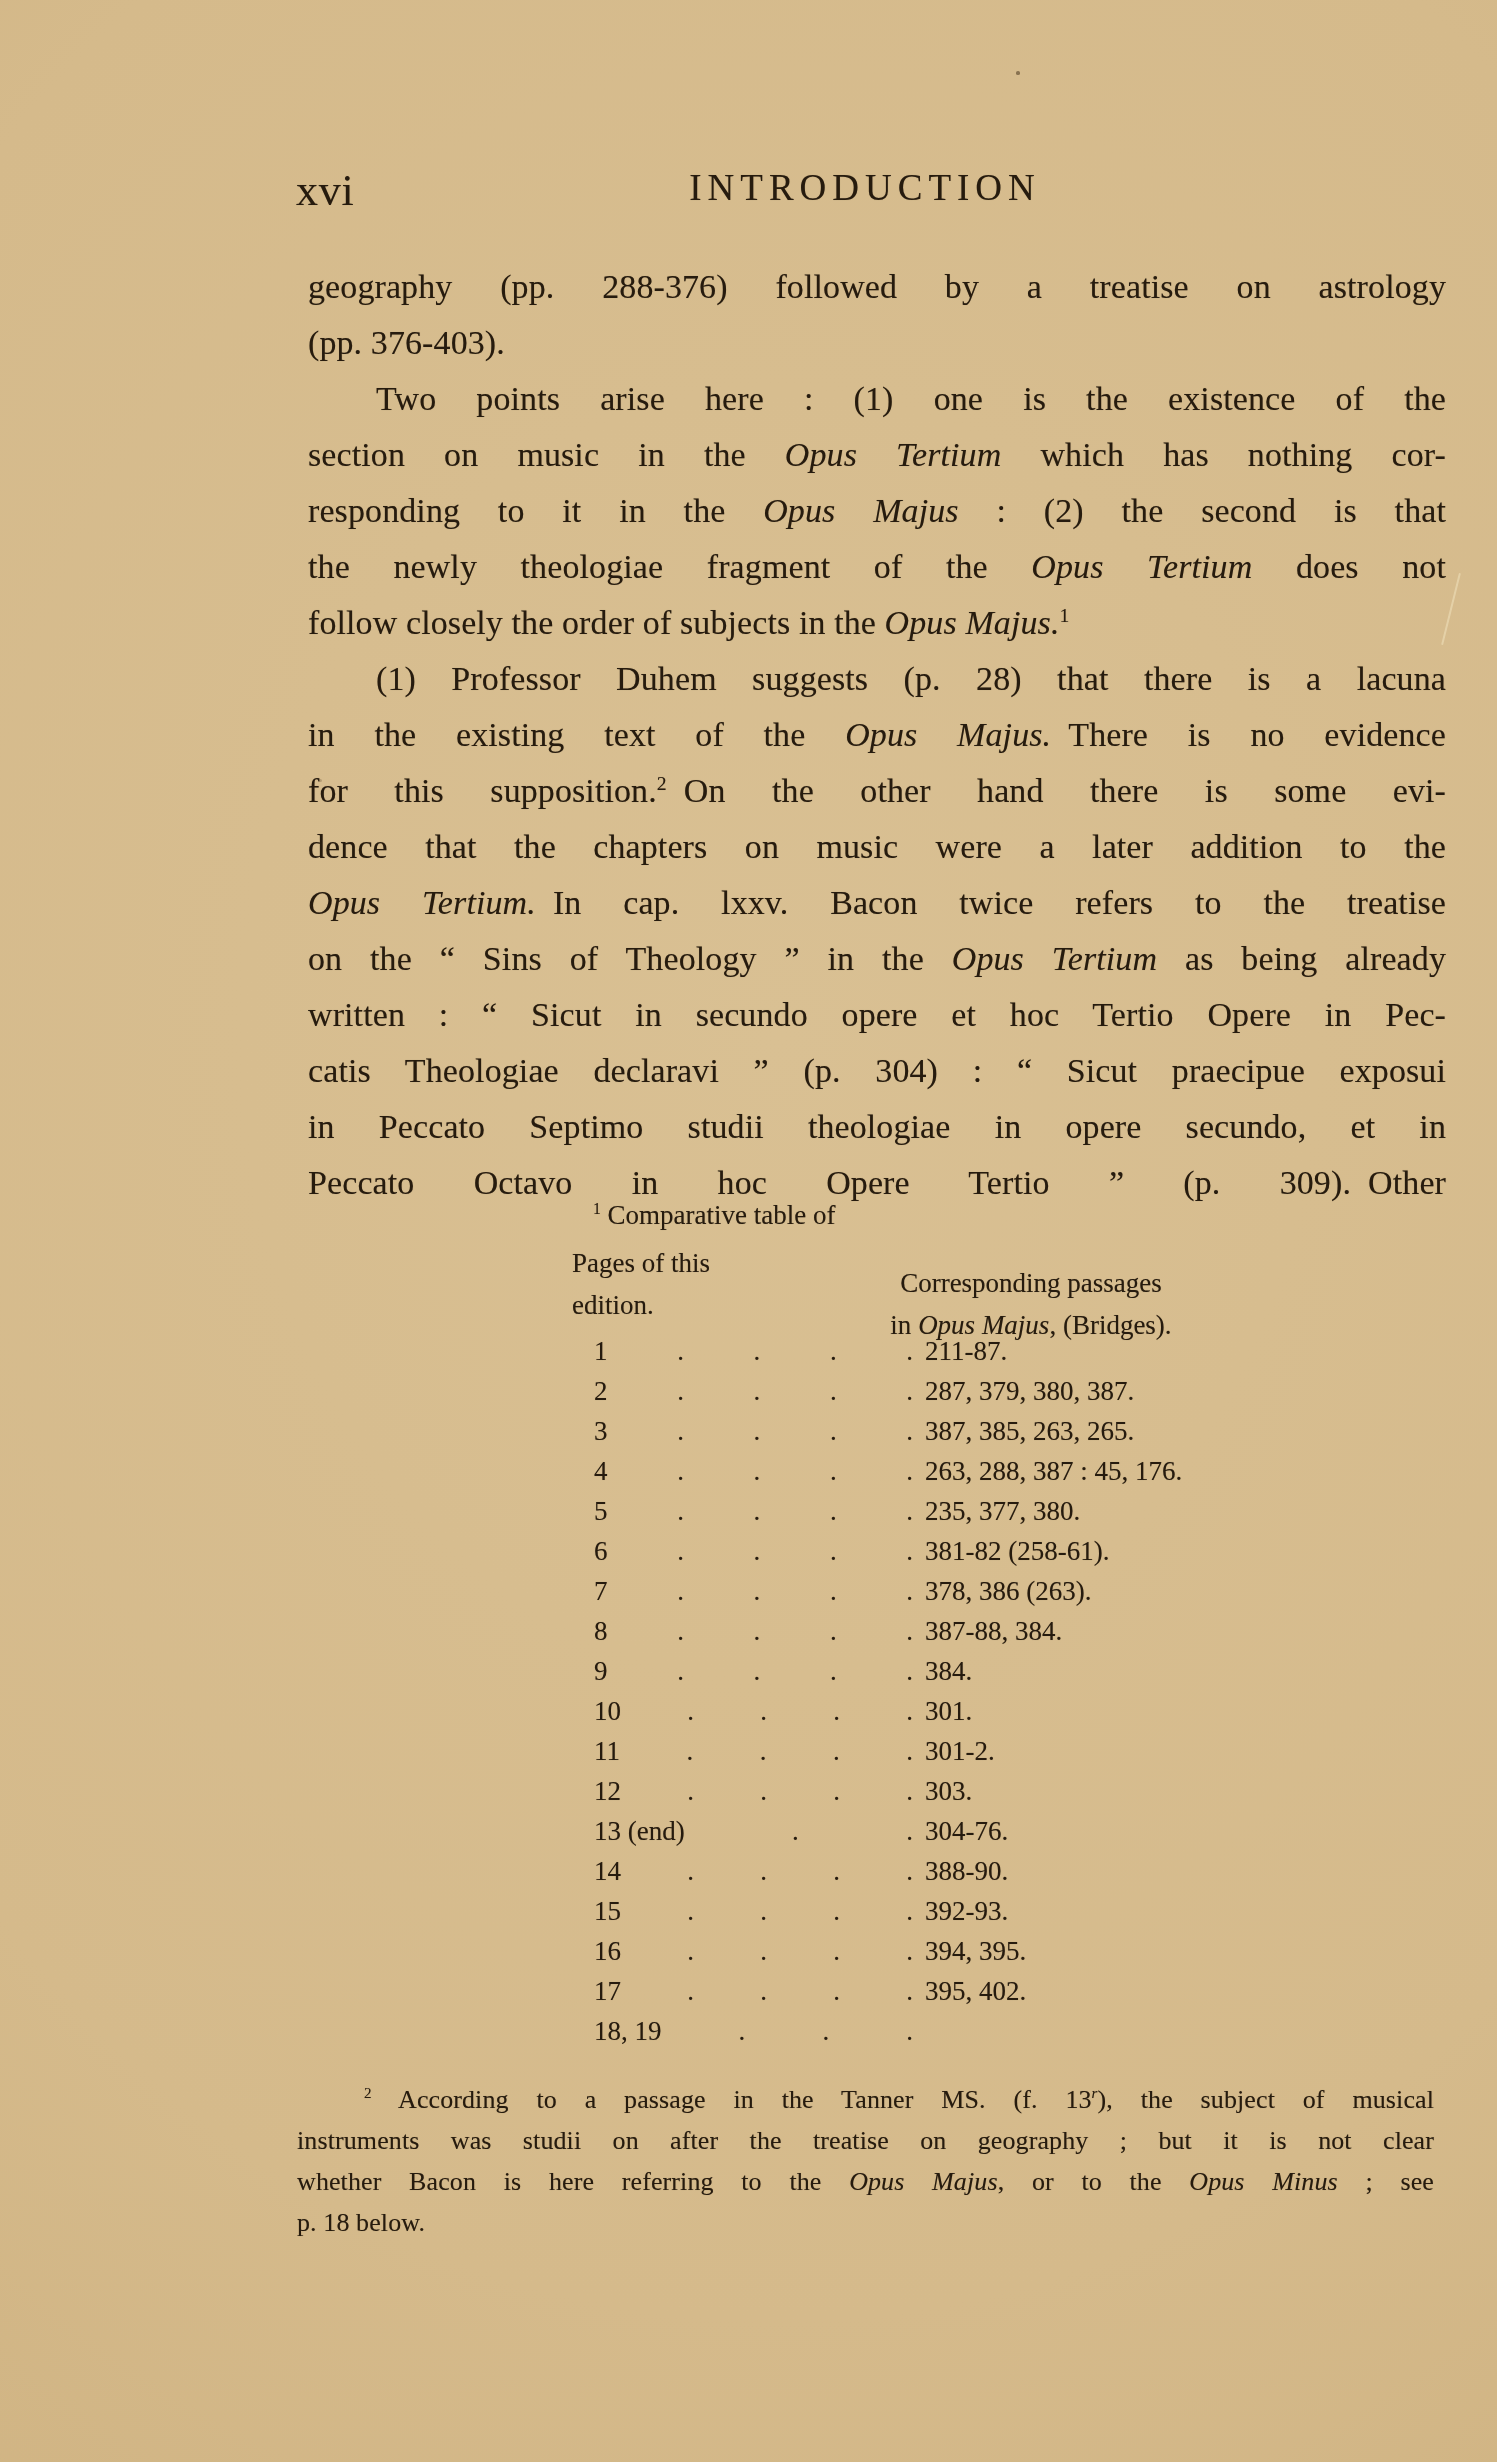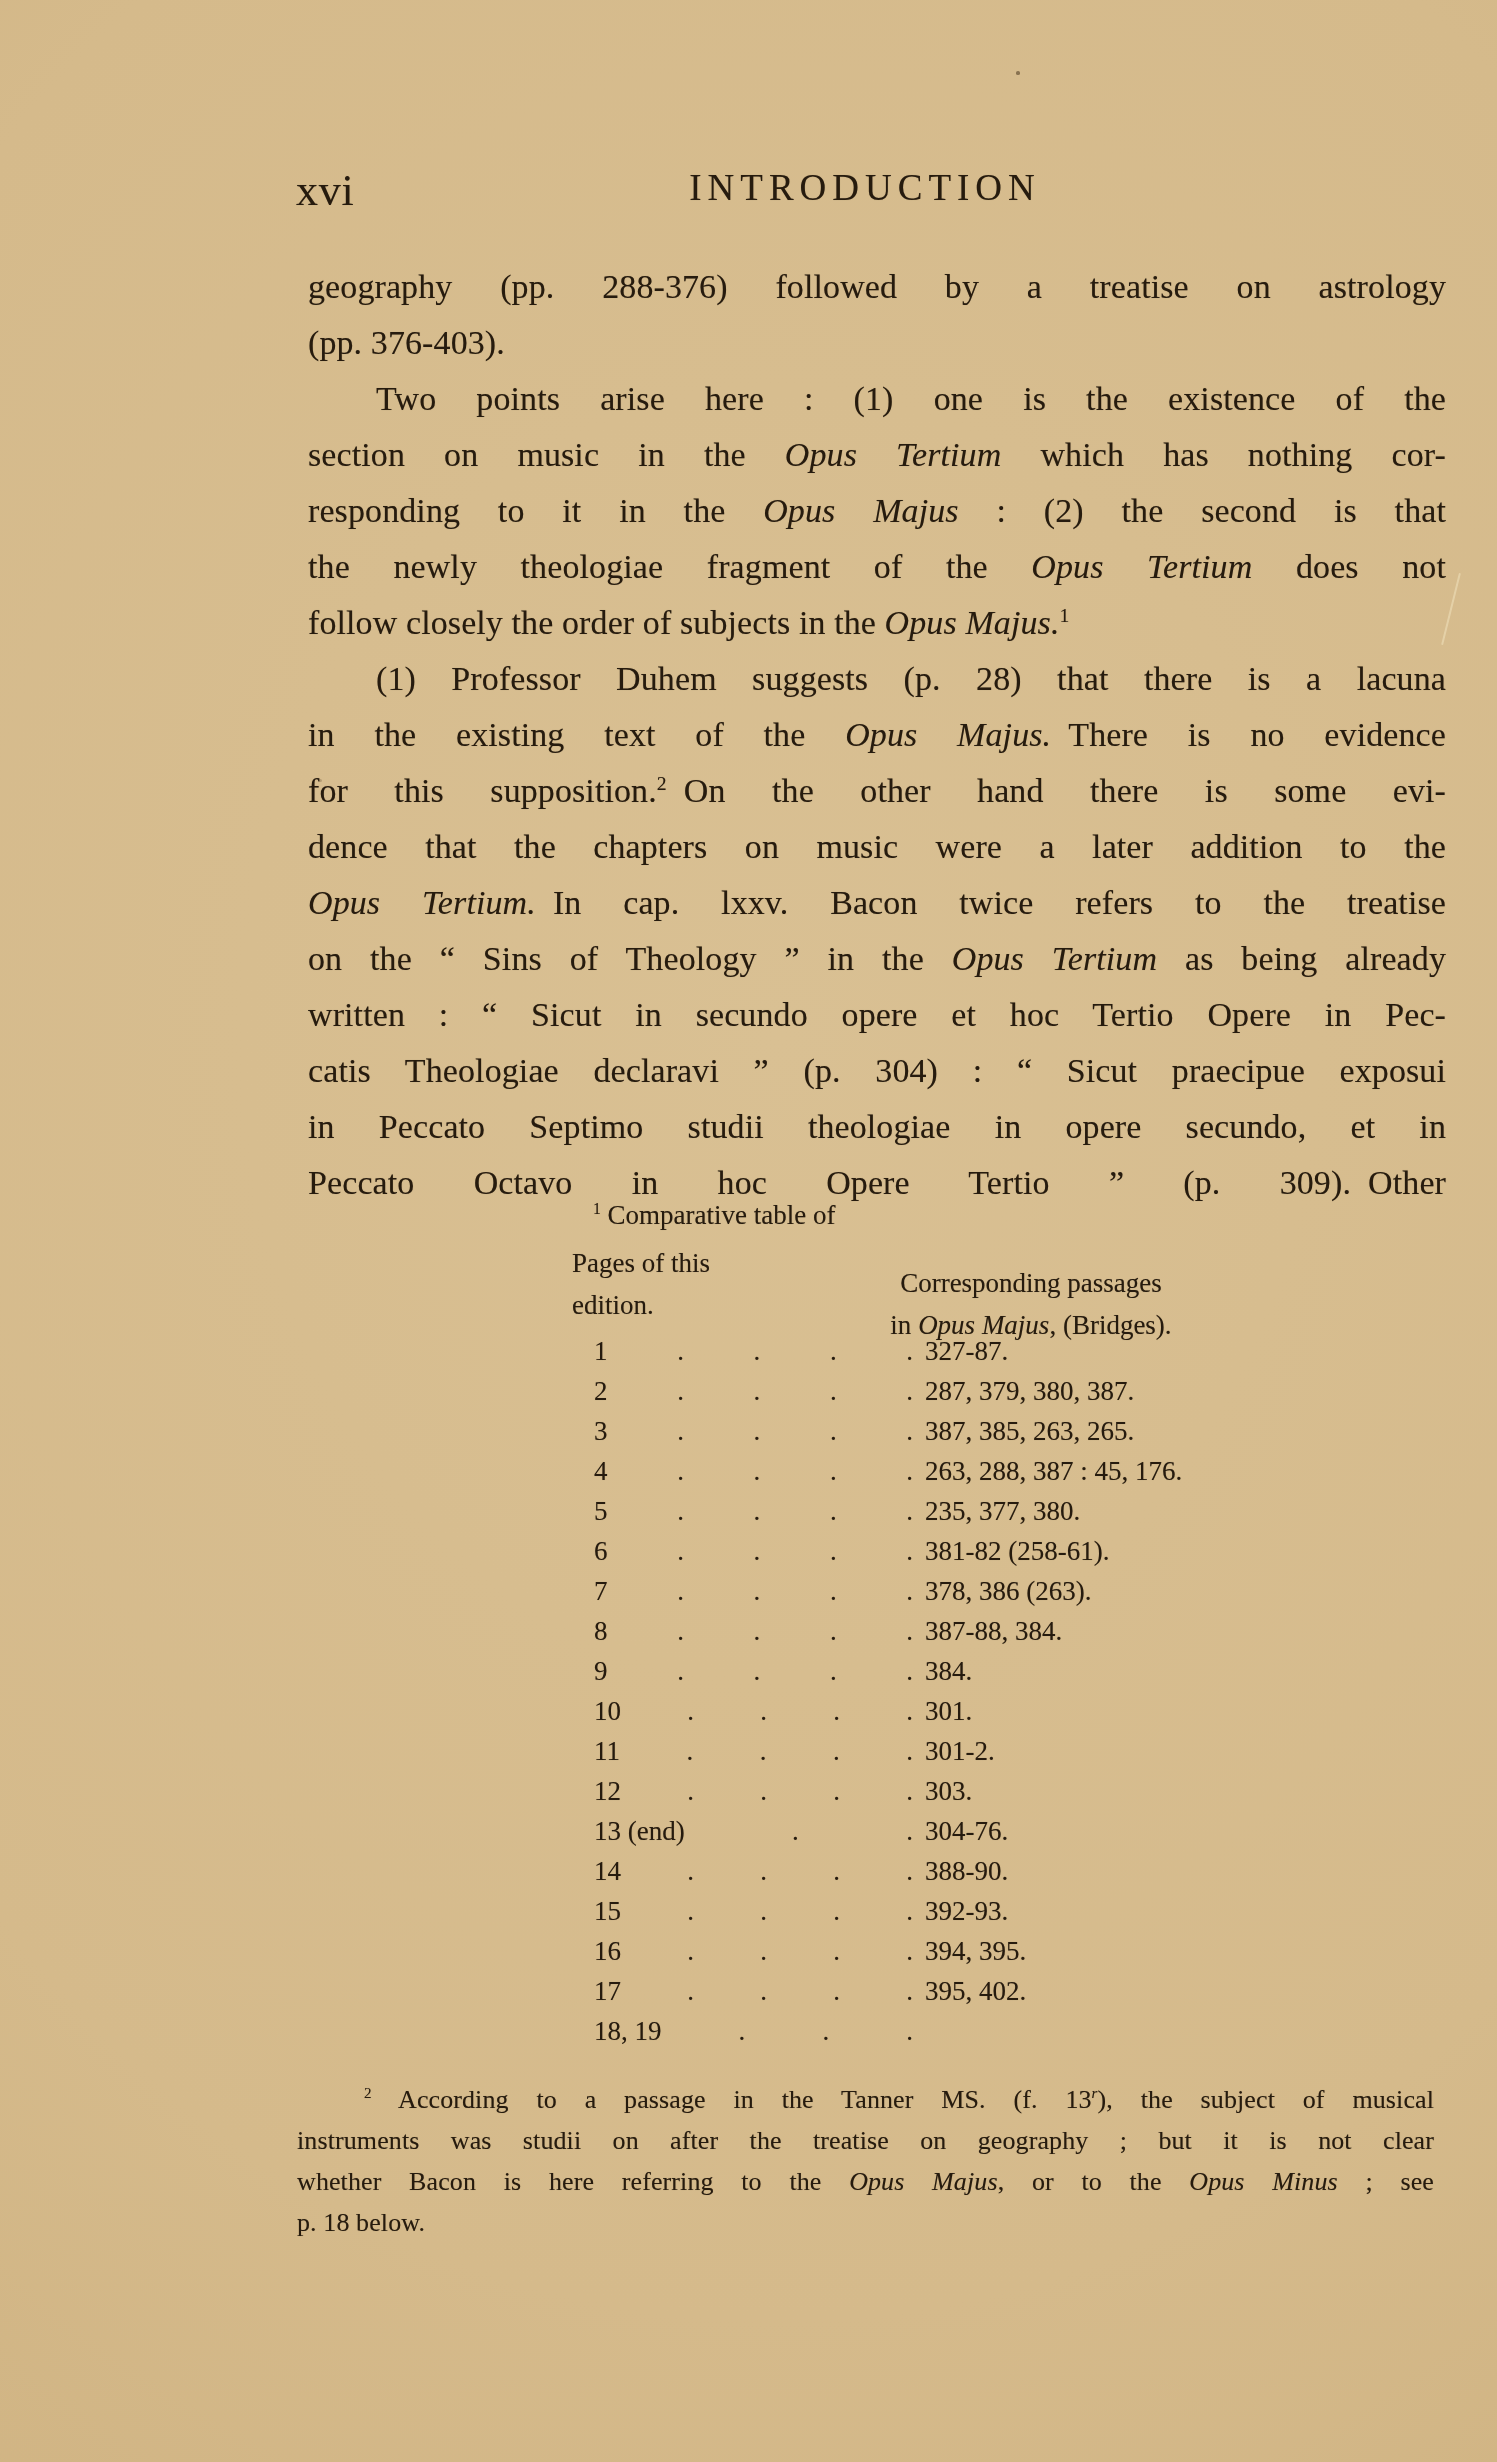--- a/index.html
+++ b/index.html
@@ -90,21 +90,21 @@
 
   <div class="fn-rows">
       <div class="frow">
         <div class="lead">
           <span class="num">1</span>
           <span class="dot">.</span>
           <span class="dot">.</span>
           <span class="dot">.</span>
           <span class="dot">.</span>
         </div>
-        <span class="val">327-87.</span>
+        <span class="val">211-87.</span>
       </div>
       <div class="frow">
         <div class="lead">
           <span class="num">2</span>
           <span class="dot">.</span>
           <span class="dot">.</span>
           <span class="dot">.</span>
           <span class="dot">.</span>
         </div>
         <span class="val">287, 379, 380, 387.</span>

